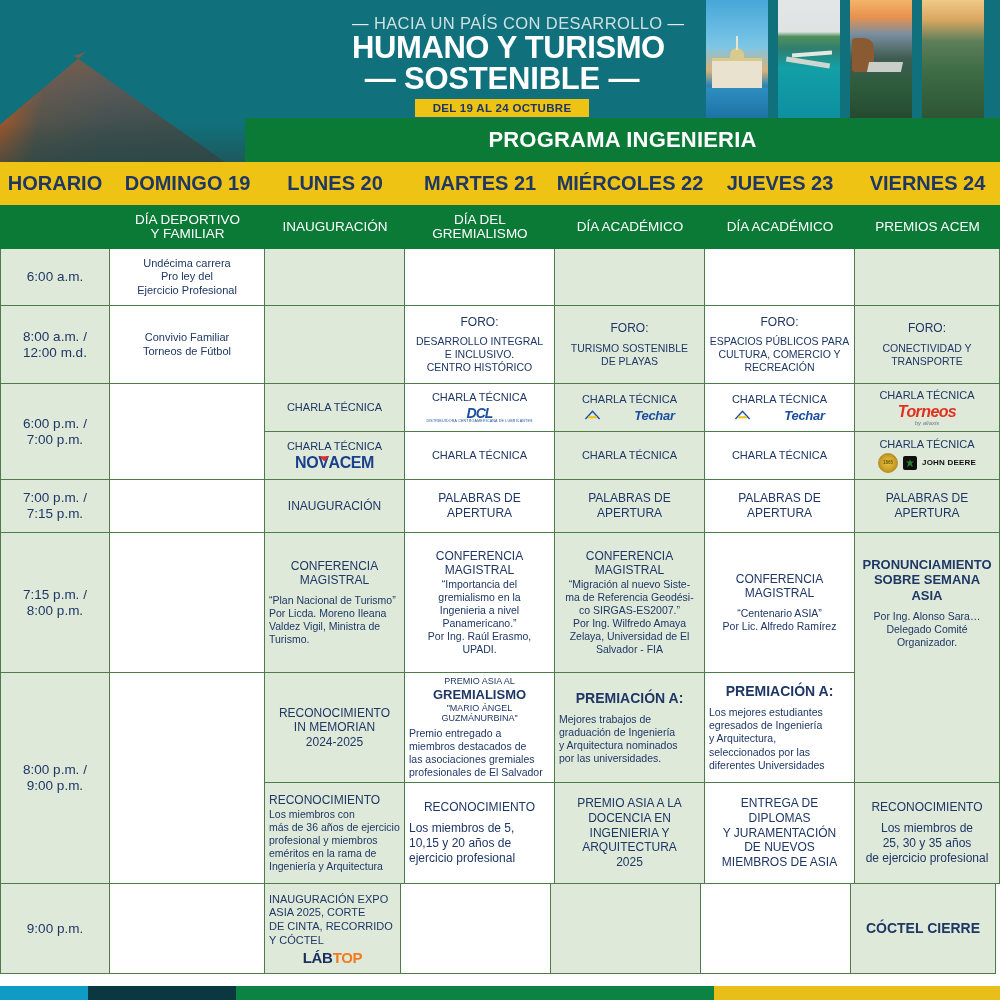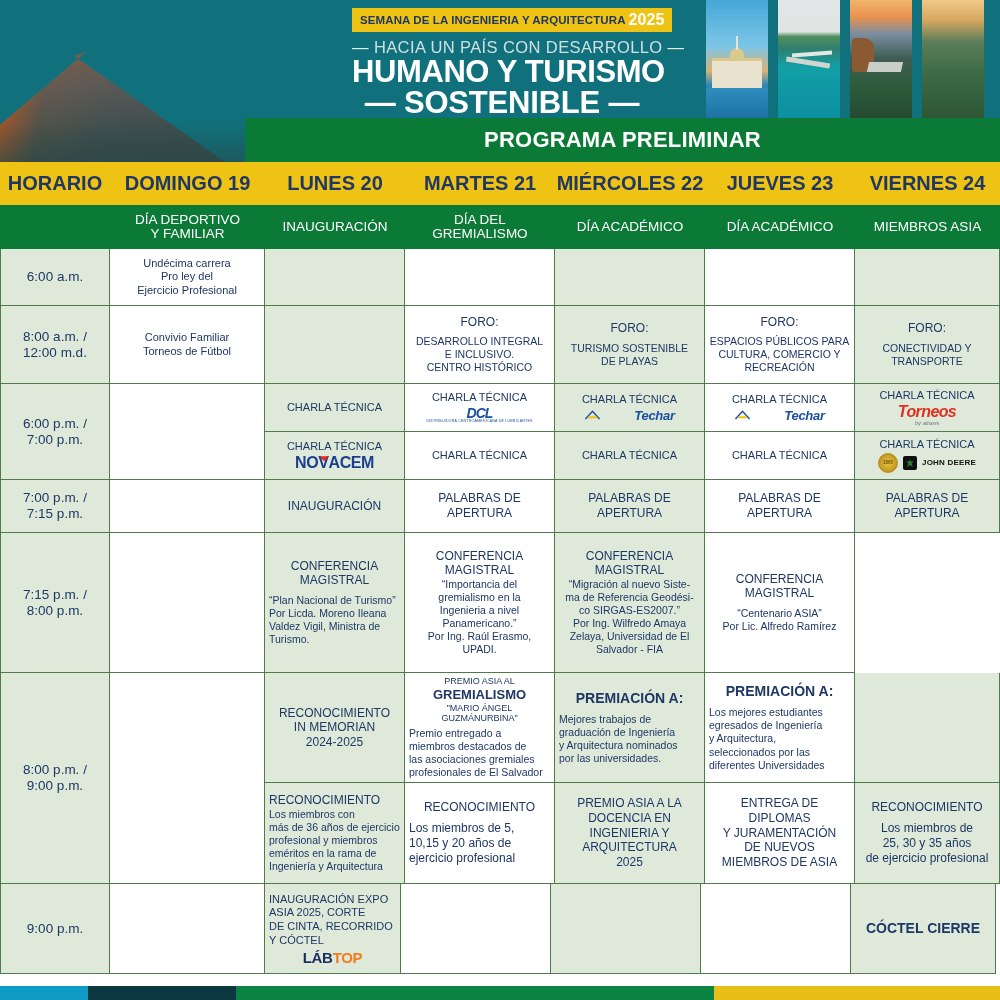--- a/index.html
+++ b/index.html
@@ -187,39 +187,35 @@
           <div class="pier2"></div>
       </div>
       <div class="ph ph3">
         <div class="rock"></div>
           <div class="bldg"></div>
       </div>
       <div class="ph ph4"></div>
     </div>
 
     <div class="titleblock">
-      <div class="kicker">
-        <span>SEMANA DE LA INGENIERIA Y ARQUITECTURA</span>
-        <span class="yr">2025</span>
-      </div>
       <div class="sub1">
         <span class="dash">—</span>
         <span>HACIA UN PAÍS CON DESARROLLO</span>
         <span class="dash">—</span>
       </div>
       <div class="big1">HUMANO Y TURISMO</div>
       <div class="big2">
         <span class="dash">—</span>
         <span>SOSTENIBLE</span>
         <span class="dash">—</span>
       </div>
       <div class="datepill">DEL 19 AL 24 OCTUBRE</div>
     </div>
 
-    <div class="programabar">PROGRAMA PRELIMINAR</div>
+    <div class="programabar">PROGRAMA INGENIERIA</div>
   </div>
 
   <div class="hdr-yellow">
     <div class="hdrrow" id="hdr-days">
         <div class="hdrcell" style="width: 110px;">HORARIO</div>
         <div class="hdrcell" style="width: 155px;">DOMINGO 19</div>
         <div class="hdrcell" style="width: 140px;">LUNES 20</div>
         <div class="hdrcell" style="width: 150px;">MARTES 21</div>
         <div class="hdrcell" style="width: 150px;">MIÉRCOLES 22</div>
         <div class="hdrcell" style="width: 150px;">JUEVES 23</div>
@@ -227,21 +223,21 @@
       </div>
   </div>
   <div class="hdr-green">
     <div class="hdrrow" id="hdr-themes">
         <div class="hdrcell" style="width: 110px;"></div>
         <div class="hdrcell" style="width: 155px;">DÍA DEPORTIVO<br>Y FAMILIAR</div>
         <div class="hdrcell" style="width: 140px;">INAUGURACIÓN</div>
         <div class="hdrcell" style="width: 150px;">DÍA DEL<br>GREMIALISMO</div>
         <div class="hdrcell" style="width: 150px;">DÍA ACADÉMICO</div>
         <div class="hdrcell" style="width: 150px;">DÍA ACADÉMICO</div>
-        <div class="hdrcell" style="width: 145px;">MIEMBROS ASIA</div>
+        <div class="hdrcell" style="width: 145px;">PREMIOS ACEM</div>
       </div>
   </div>
 
   <div class="grid">
 
     <div class="gridrow" style="height:57px">
       <div class="tcell first timecell" style="width:110px">6:00 a.m.</div>
       <div class="tcell" style="width:155px">Undécima carrera<br>Pro ley del<br>Ejercicio Profesional</div>
       <div class="tcell shade" style="width:140px"></div>
       <div class="tcell" style="width:150px"></div>
@@ -372,20 +368,25 @@
       </div>
       <div class="tcell shade" style="width:150px">
         <div class="ttl">CONFERENCIA<br>MAGISTRAL</div>
         <div class="body-c">“Migración al nuevo Siste-<br>ma de Referencia Geodési-<br>co SIRGAS-ES2007.”<br>Por Ing. Wilfredo Amaya<br>Zelaya, Universidad de El<br>Salvador - FIA</div>
       </div>
       <div class="tcell" style="width:150px">
         <div class="ttl">CONFERENCIA<br>MAGISTRAL</div>
         <div class="gap"></div>
         <div class="body-c">“Centenario ASIA”<br>Por Lic. Alfredo Ramírez</div>
       </div>
+      <div class="tcell shade" style="width:145px;border-bottom:none">
+        <div class="ttl-b">PRONUNCIAMIENTO<br>SOBRE SEMANA<br>ASIA</div>
+        <div class="gap"></div>
+        <div class="body-c">Por Ing. Alonso Sara…<br>Delegado Comité<br>Organizador.</div>
+      </div>
     </div>
 
     <div class="gridrow" style="height:211px">
       <div class="tcell first timecell" style="width:110px">8:00 p.m. /<br>9:00 p.m.</div>
       <div class="tcell" style="width:155px"></div>
 
       <div class="stack" style="width:140px">
         <div class="tcell shade" style="height:110px">
           <div class="ttl">RECONOCIMIENTO<br>IN MEMORIAN<br>2024-2025</div>
         </div>

